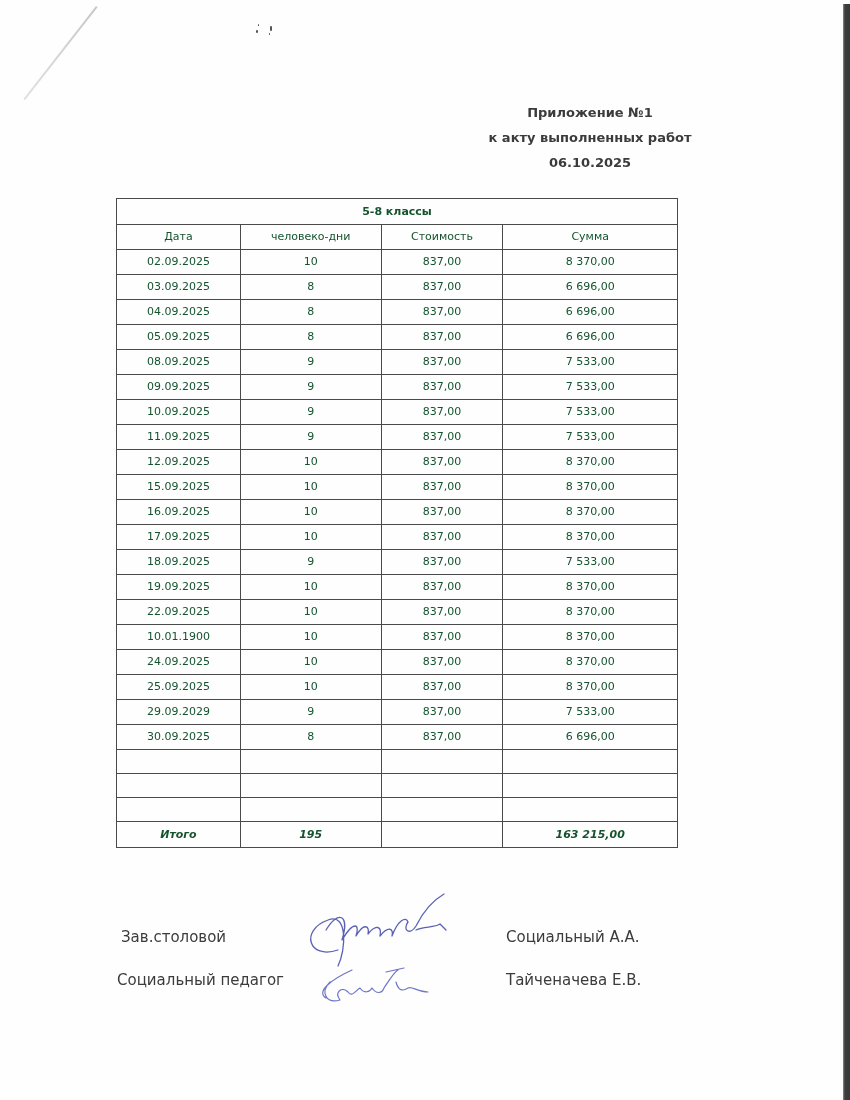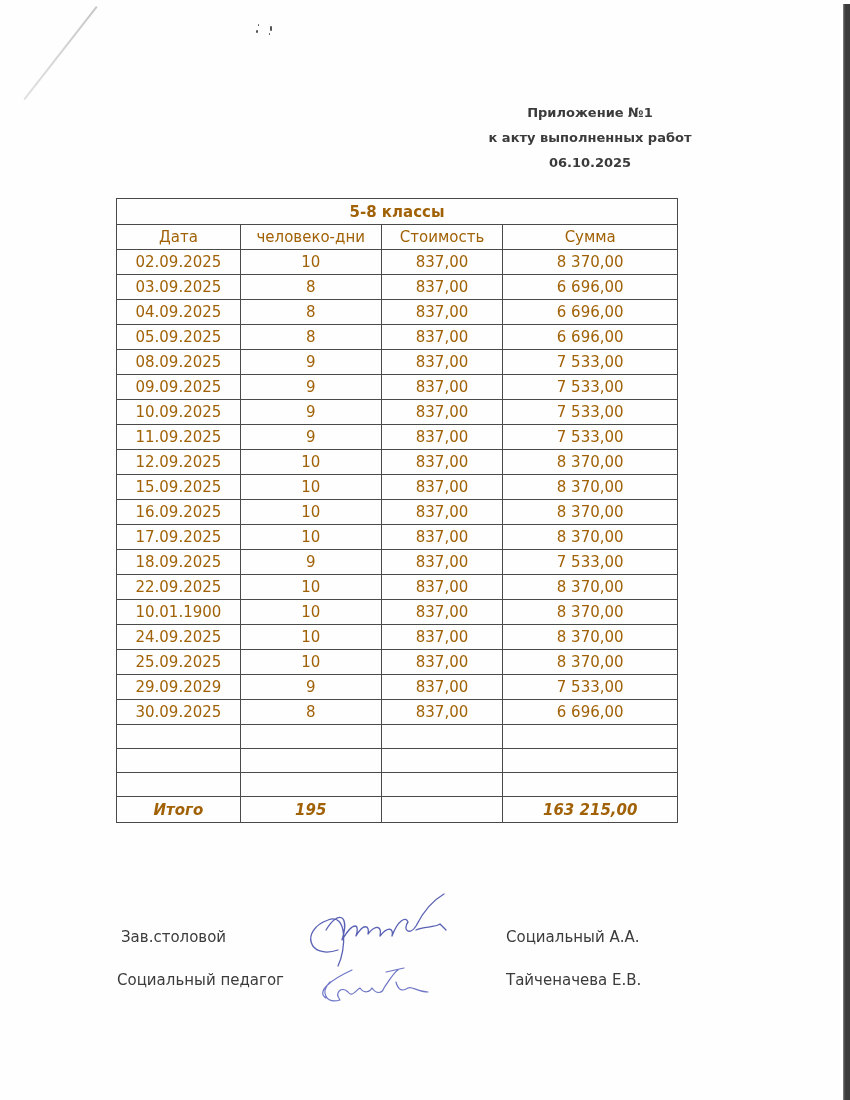--- a/index.html
+++ b/index.html
@@ -60,22 +60,22 @@
       line-height: 25px;
       color: #3b3b3b;
     }
 
     
     table.report {
       position: absolute;
       left: 116px; top: 198px;
       width: 562px;
       border-collapse: collapse;
-      font-size: 15px;
-      color: #a16207;
+      font-size: 11px;
+      color: #14532d;
     }
     table.report td, table.report th {
       border: 1.4px solid #4a4a4a;
       padding: 0;
       height: 24px;
       text-align: center;
       vertical-align: middle;
       font-weight: normal;
       line-height: 22px;
     }
@@ -233,20 +233,26 @@
           <td>837,00</td>
           <td>8 370,00</td>
         </tr>
         <tr>
           <td>18.09.2025</td>
           <td>9</td>
           <td>837,00</td>
           <td>7 533,00</td>
         </tr>
         <tr>
+          <td>19.09.2025</td>
+          <td>10</td>
+          <td>837,00</td>
+          <td>8 370,00</td>
+        </tr>
+        <tr>
           <td>22.09.2025</td>
           <td>10</td>
           <td>837,00</td>
           <td>8 370,00</td>
         </tr>
         <tr>
           <td>10.01.1900</td>
           <td>10</td>
           <td>837,00</td>
           <td>8 370,00</td>

